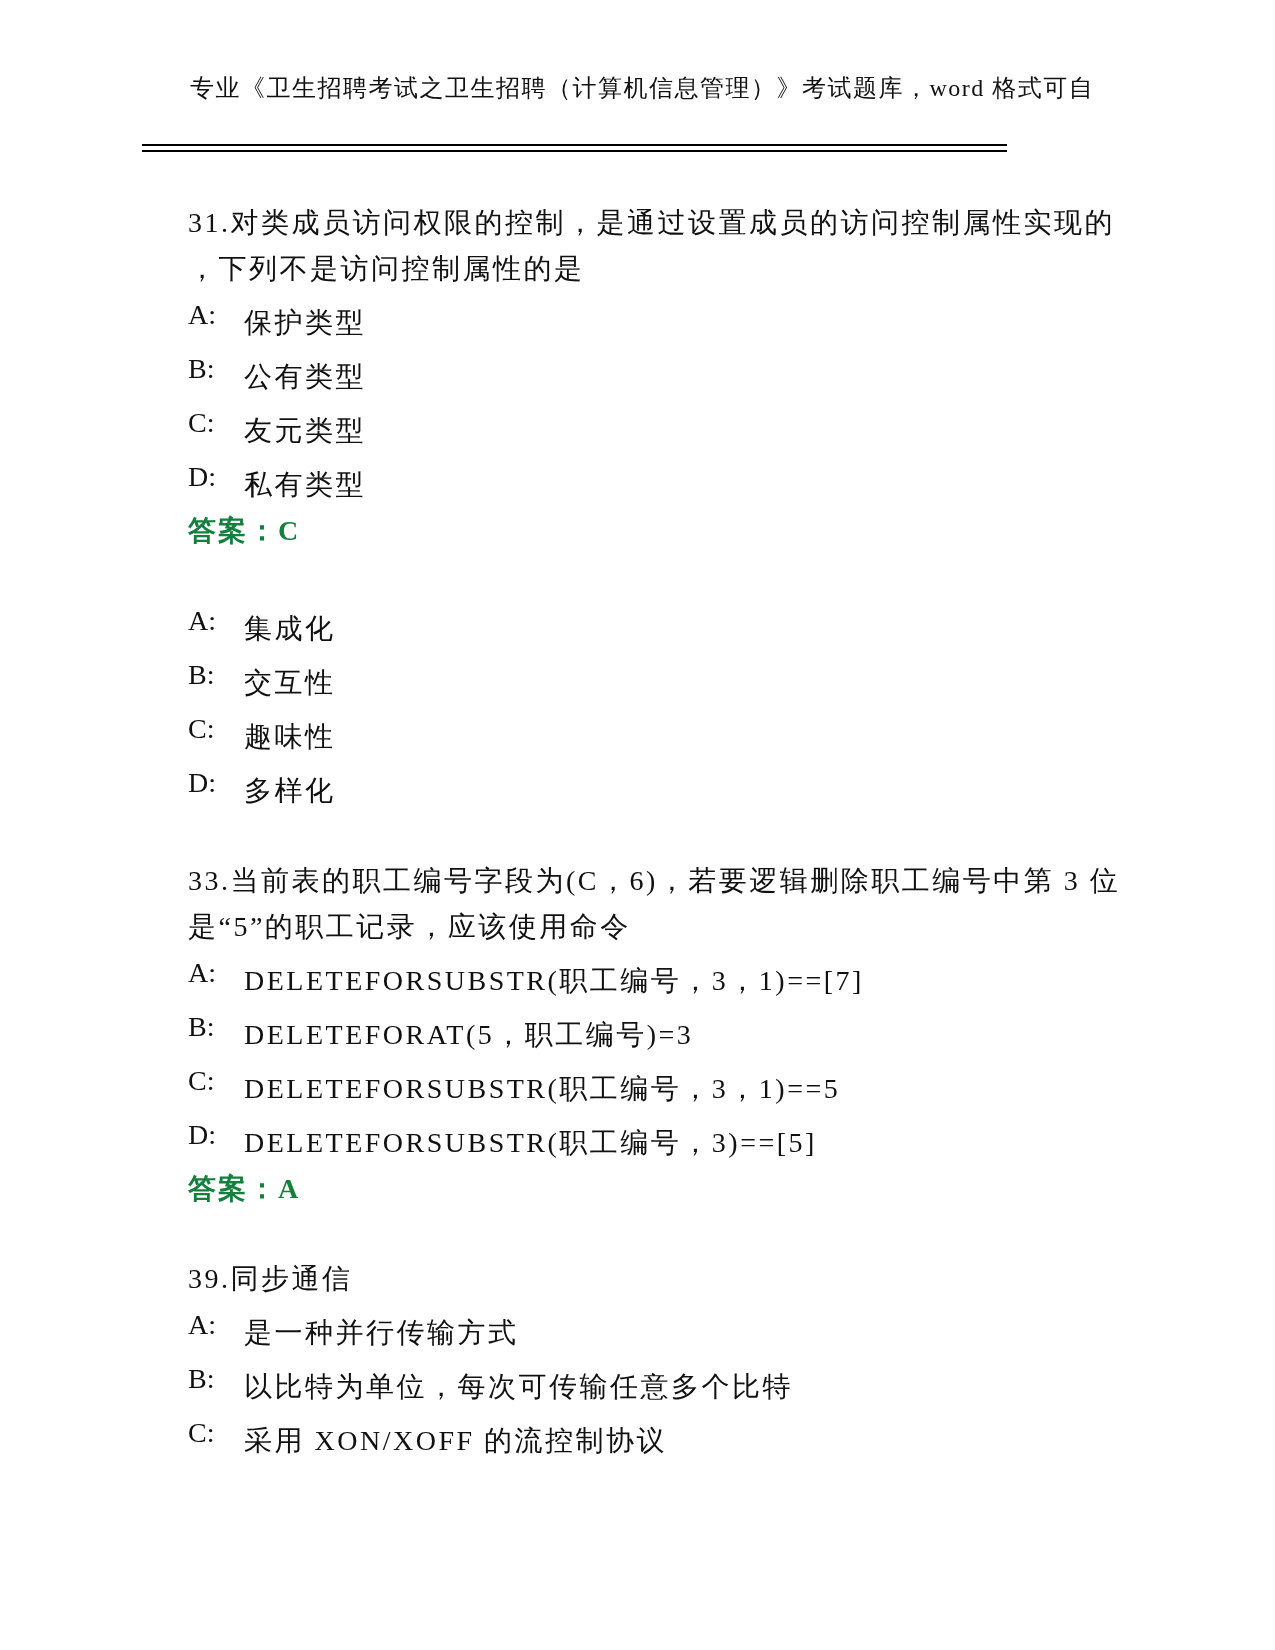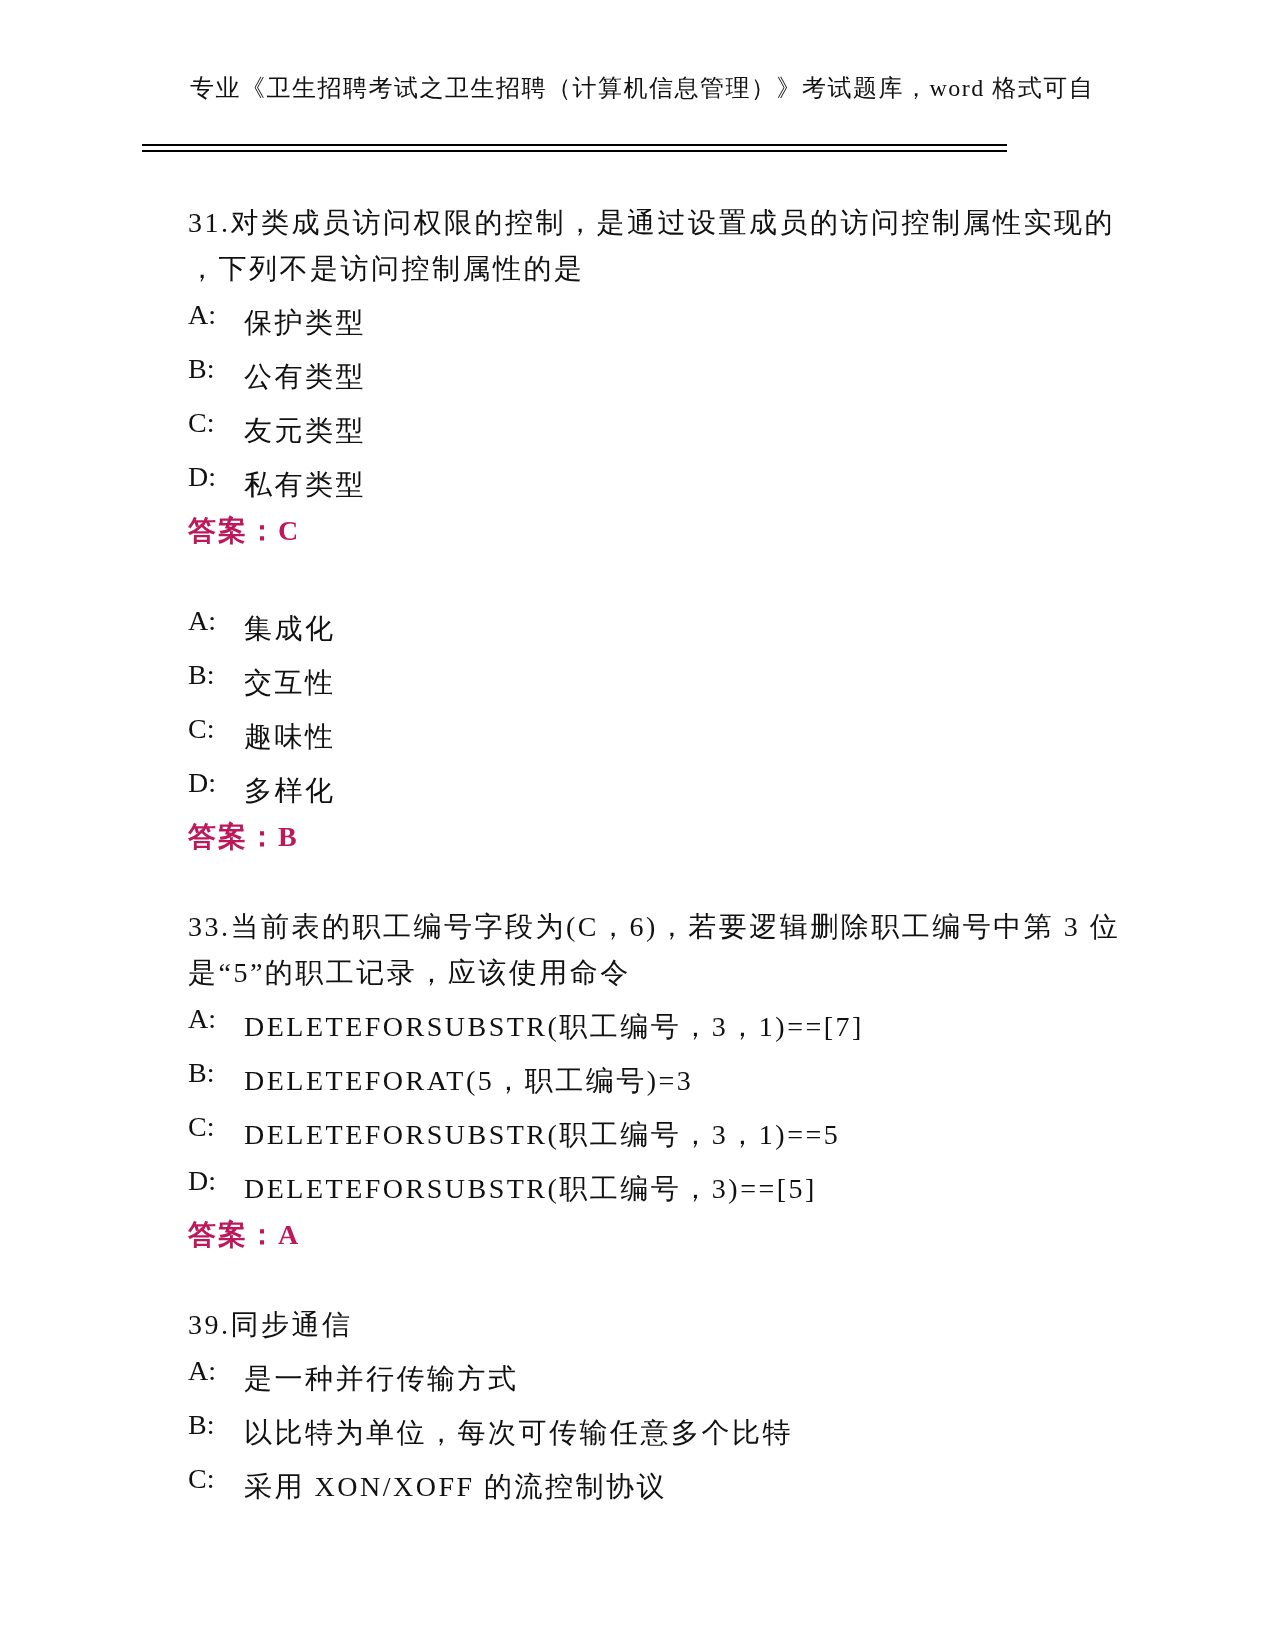--- a/index.html
+++ b/index.html
@@ -30,21 +30,21 @@
     margin: 48px 170px 0 188px;
     font-size: 28px;
     line-height: 46px;
     letter-spacing: 2.5px;
   }
   .question { margin-bottom: 44px; }
   .qline { white-space: nowrap; }
   .opt { display: flex; }
   .opt-label { flex: 0 0 56px; letter-spacing: 0; }
   .opt-text { flex: 1 1 auto; margin-top: 8px; }
-  .answer { font-weight: 700; color: #be185d; letter-spacing: 2px; }
+  .answer { font-weight: 700; color: #15803d; letter-spacing: 2px; }
 </style>
 </head>
 <body>
 
 <div class="page">
 
   <div class="doc-header">
     <div class="hline">专业《卫生招聘考试之卫生招聘（计算机信息管理）》考试题库，word 格式可自</div>
   </div>
 
@@ -84,21 +84,20 @@
         <span class="opt-text">交互性</span>
       </div>
       <div class="opt">
         <span class="opt-label">C:</span>
         <span class="opt-text">趣味性</span>
       </div>
       <div class="opt">
         <span class="opt-label">D:</span>
         <span class="opt-text">多样化</span>
       </div>
-      <div class="answer">答案：B</div>
     </div>
 
     <div class="question">
       <div class="qline">33.当前表的职工编号字段为(C，6)，若要逻辑删除职工编号中第 3 位</div>
       <div class="qline">是“5”的职工记录，应该使用命令</div>
       <div class="opt">
         <span class="opt-label">A:</span>
         <span class="opt-text">DELETEFORSUBSTR(职工编号，3，1)==[7]</span>
       </div>
       <div class="opt">

